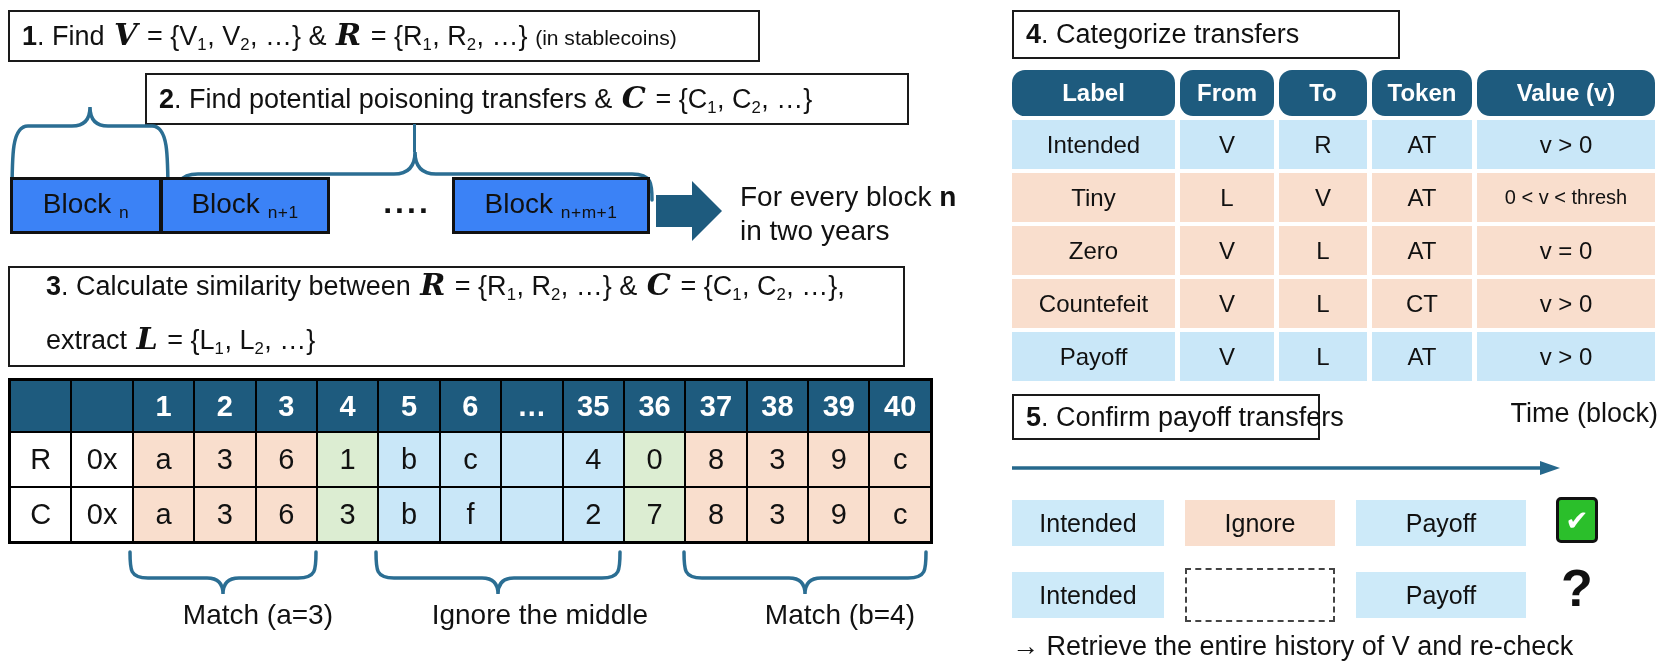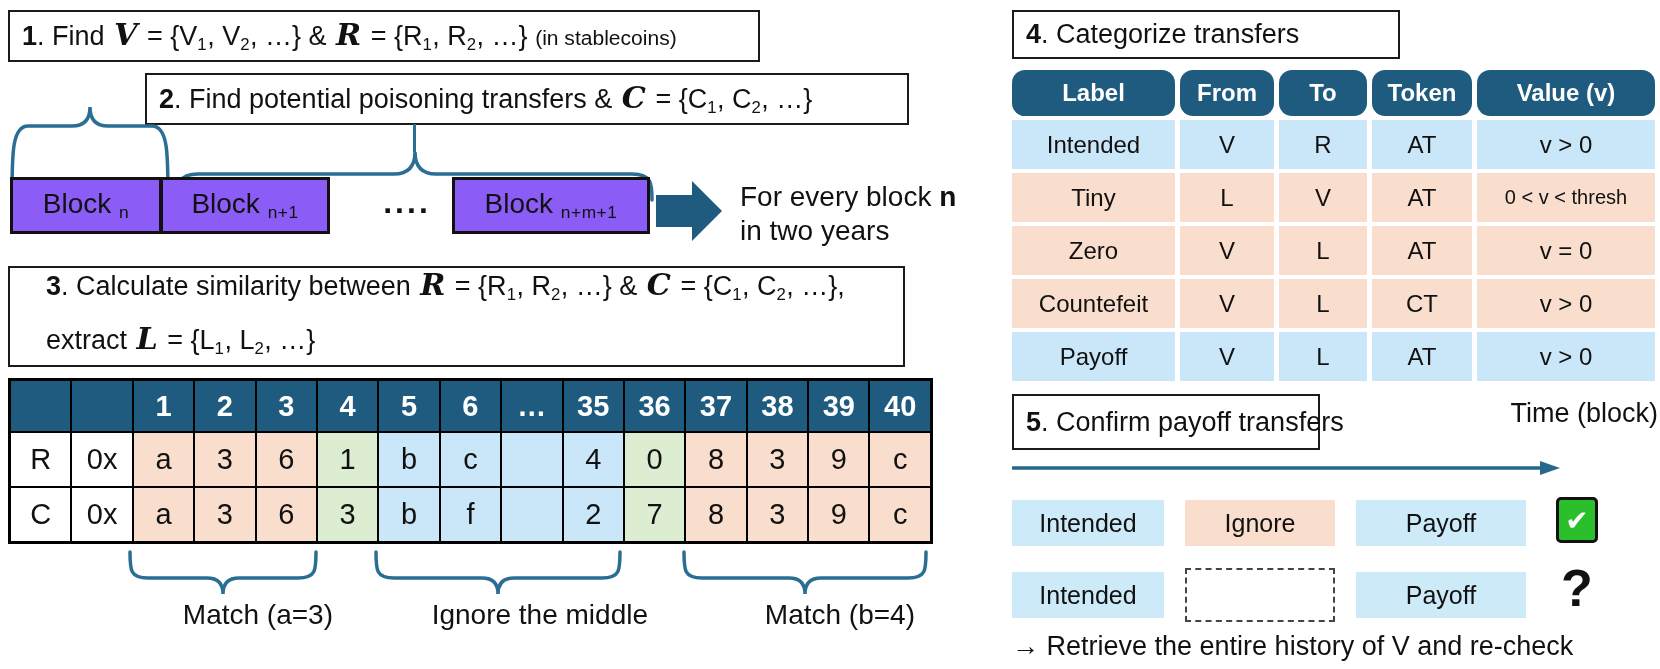--- a/index.html
+++ b/index.html
@@ -16,21 +16,21 @@
     display:flex; align-items:center; padding:0 12px; font-size:27px; white-space:nowrap;
   }
   .box .lines { display:block; }
   .b { font-weight:700; }
   .small { font-size:0.78em; }
   .sub { font-size:0.62em; vertical-align:-0.28em; letter-spacing:0.5px; }
   .script { font-family:"DejaVu Serif",serif; font-style:italic; font-weight:700; font-size:1.12em; padding:0 2px; }
 
   
   .blockbox {
-    position:absolute; top:177px; height:57px; background:#8b5cf6; border:3px solid #111;
+    position:absolute; top:177px; height:57px; background:#3b82f6; border:3px solid #111;
     display:flex; align-items:center; justify-content:center; font-size:28px; white-space:nowrap;
   }
   .dots { position:absolute; left:372px; top:184px; width:70px; text-align:center;
           font-size:32px; font-weight:700; letter-spacing:3px; }
   .note { position:absolute; left:740px; top:180px; font-size:28px; line-height:1.2; white-space:nowrap; }
 
   
   .brace { position:absolute; }
   .brace path { fill:none; stroke:#2B6E93; stroke-width:3.5; stroke-linecap:round; }
   .stem { position:absolute; left:413px; top:124px; width:3px; height:28px; background:#2B6E93; }
@@ -218,21 +218,21 @@
       <div class="cat-cell peach">L</div>
       <div class="cat-cell peach">CT</div>
       <div class="cat-cell peach">v &gt; 0</div>
       <div class="cat-cell blue">Payoff</div>
       <div class="cat-cell blue">V</div>
       <div class="cat-cell blue">L</div>
       <div class="cat-cell blue">AT</div>
       <div class="cat-cell blue">v &gt; 0</div>
     </div>
 
-  <div class="box" style="left:1012px; top:394px; width:308px; height:56px;text-align:center;">
+  <div class="box" style="left:1012px; top:394px; width:308px; height:46px;text-align:center;">
     <span><span class="b">5</span><span>. Confirm payoff transfers</span></span>
   </div>
 
   <div class="time-label">Time (block)</div>
   <svg class="time-arrow" width="548" height="20" viewBox="0 0 548 20">
     <line x1="0" y1="10" x2="530" y2="10" stroke="#26688C" stroke-width="3.5"></line>
     <polygon points="528,3 548,10 528,17" fill="#26688C"></polygon>
   </svg>
 
   <div class="chip-row r0">

